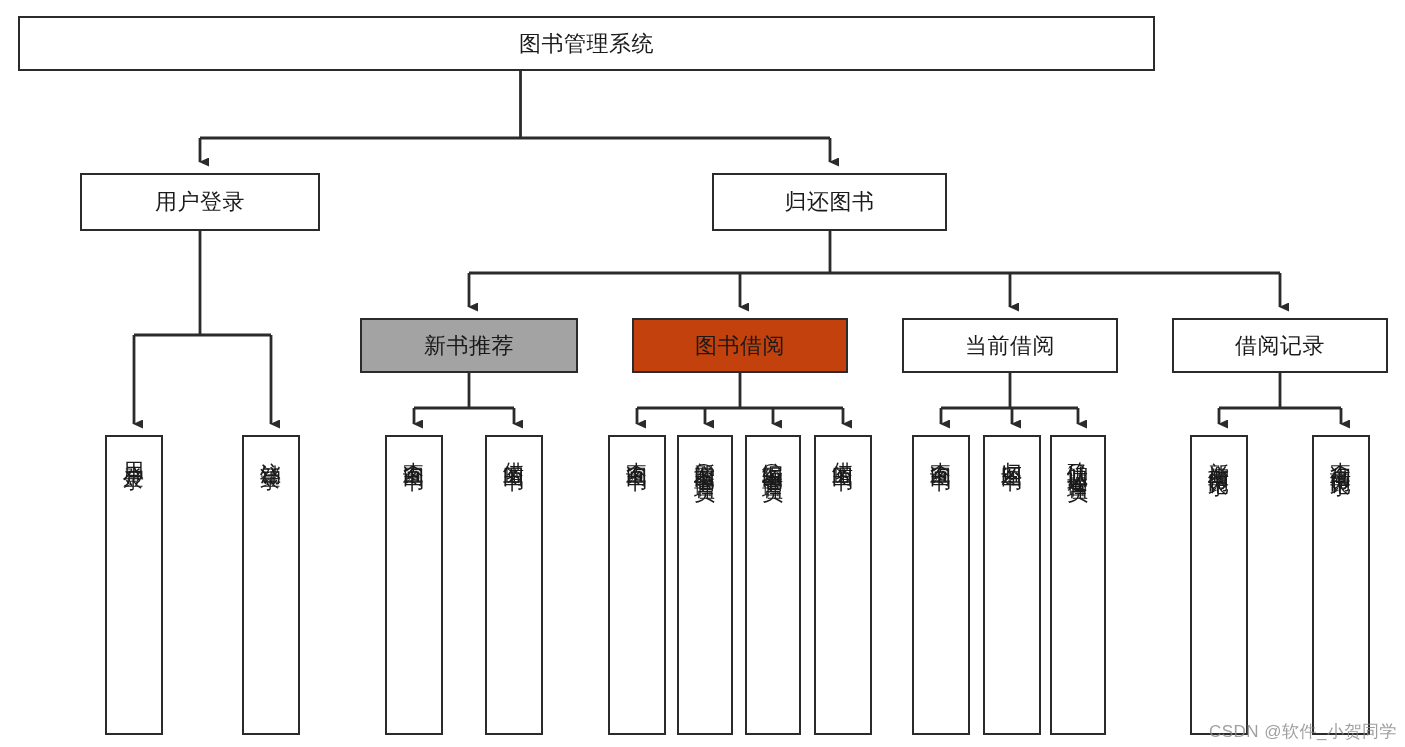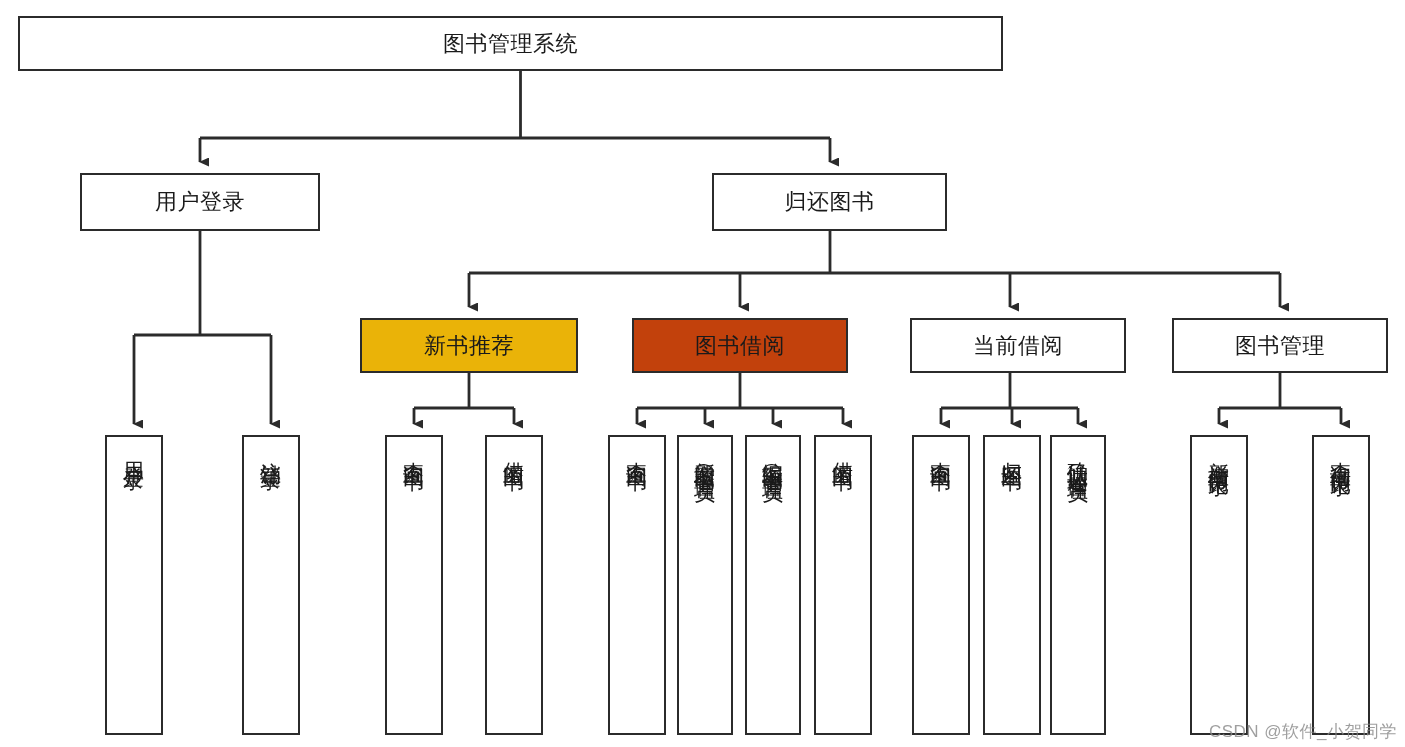--- a/index.html
+++ b/index.html
@@ -116,42 +116,42 @@
       <path d="M 1012 408 L 1012 424" marker-end="url(#arrowhead)"></path>
       <path d="M 1078 408 L 1078 424" marker-end="url(#arrowhead)"></path>
 
       <path d="M 1280 373 L 1280 408"></path>
       <path d="M 1219 408 L 1341 408"></path>
       <path d="M 1219 408 L 1219 424" marker-end="url(#arrowhead)"></path>
       <path d="M 1341 408 L 1341 424" marker-end="url(#arrowhead)"></path>
     </g>
   </svg>
 
-  <div class="node horizontal" style="left: 18px; top: 16px; width: 985px; height: 55px; border-color: rgb(43, 43, 43); background: rgb(255, 255, 255); color: rgb(26, 26, 26);">
+  <div class="node horizontal" style="left: 18px; top: 16px; width: 1137px; height: 55px; border-color: rgb(43, 43, 43); background: rgb(255, 255, 255); color: rgb(26, 26, 26);">
     <span class="label">图书管理系统</span>
   </div>
 
   <div class="node horizontal" style="left: 80px; top: 173px; width: 240px; height: 58px; border-color: rgb(43, 43, 43); background: rgb(255, 255, 255); color: rgb(26, 26, 26);">
     <span class="label">用户登录</span>
   </div>
   <div class="node horizontal" style="left: 712px; top: 173px; width: 235px; height: 58px; border-color: rgb(43, 43, 43); background: rgb(255, 255, 255); color: rgb(26, 26, 26);">
     <span class="label">归还图书</span>
   </div>
 
-  <div class="node horizontal" style="left: 360px; top: 318px; width: 218px; height: 55px; border-color: rgb(43, 43, 43); background: #eab308; color: rgb(26, 26, 26);">
+  <div class="node horizontal" style="left: 360px; top: 318px; width: 218px; height: 55px; border-color: rgb(43, 43, 43); background: #a3a3a3; color: rgb(26, 26, 26);">
     <span class="label">新书推荐</span>
   </div>
   <div class="node horizontal" style="left: 632px; top: 318px; width: 216px; height: 55px; border-color: rgb(43, 43, 43); background: #c2410c; color: rgb(26, 26, 26);">
     <span class="label">图书借阅</span>
   </div>
-  <div class="node horizontal" style="left: 902px; top: 318px; width: 216px; height: 55px; border-color: rgb(43, 43, 43); background: rgb(255, 255, 255); color: rgb(26, 26, 26); margin-left: 8px;">
+  <div class="node horizontal" style="left: 902px; top: 318px; width: 216px; height: 55px; border-color: rgb(43, 43, 43); background: rgb(255, 255, 255); color: rgb(26, 26, 26);">
     <span class="label">当前借阅</span>
   </div>
   <div class="node horizontal" style="left: 1172px; top: 318px; width: 216px; height: 55px; border-color: rgb(43, 43, 43); background: rgb(255, 255, 255); color: rgb(26, 26, 26);">
-    <span class="label">图书管理</span>
+    <span class="label">借阅记录</span>
   </div>
 
   <div class="node vertical" style="left: 105px; top: 435px; width: 58px; height: 300px; border-color: rgb(43, 43, 43); background: rgb(255, 255, 255); color: rgb(26, 26, 26);">
     <span class="label">用户登录</span>
   </div>
   <div class="node vertical" style="left: 242px; top: 435px; width: 58px; height: 300px; border-color: rgb(43, 43, 43); background: rgb(255, 255, 255); color: rgb(26, 26, 26);">
     <span class="label">注销登录</span>
   </div>
   <div class="node vertical" style="left: 385px; top: 435px; width: 58px; height: 300px; border-color: rgb(43, 43, 43); background: rgb(255, 255, 255); color: rgb(26, 26, 26);">
     <span class="label">查询图书</span>

